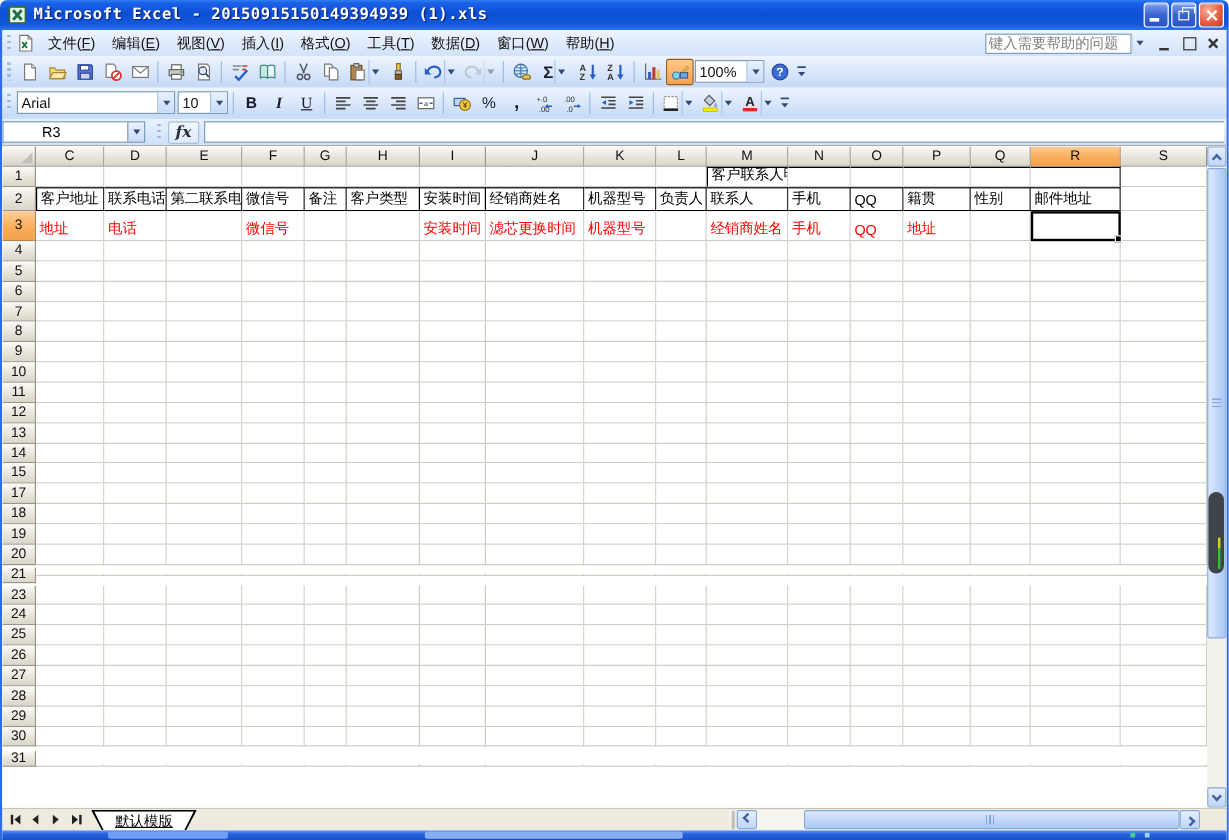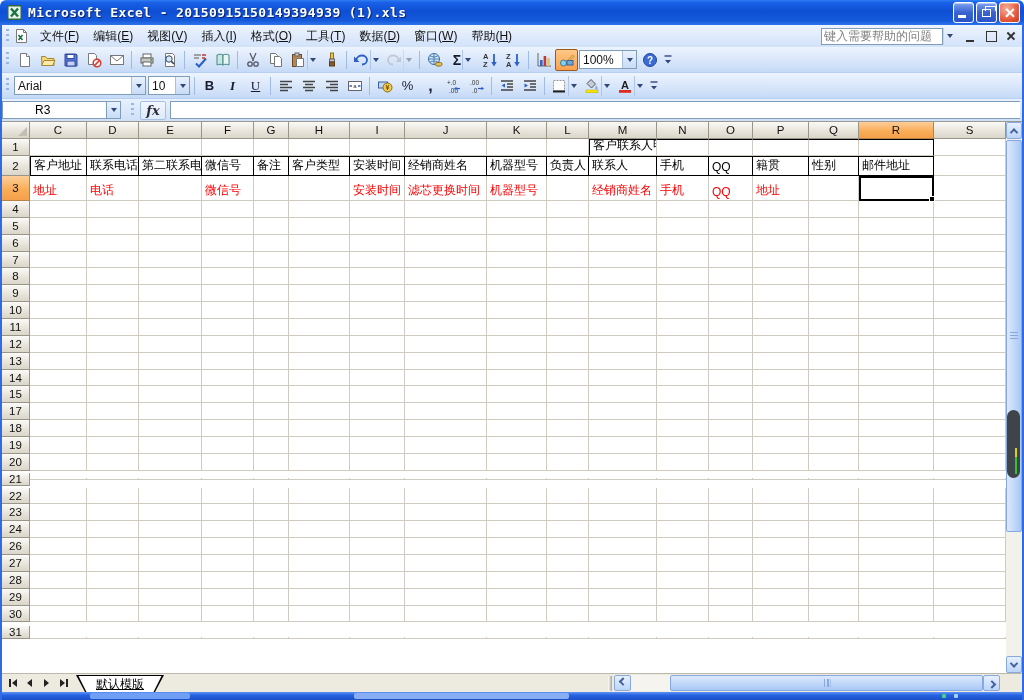--- a/index.html
+++ b/index.html
@@ -1032,40 +1032,20 @@
             <div class="cell" style="width: 42px;"></div>
             <div class="cell" style="width: 68px;"></div>
             <div class="cell" style="width: 52px;"></div>
             <div class="cell" style="width: 44px;"></div>
             <div class="cell" style="width: 56px;"></div>
             <div class="cell" style="width: 50px;"></div>
             <div class="cell" style="width: 75px;"></div>
             <div class="cell" style="width: 72px;"></div>
           </div>
           <div class="grow" style="height: 16.86px; flex: 0 0 16.86px;">
-            <div class="rowhdr">22</div>
-            <div class="cell" style="width: 57px;"></div>
-            <div class="cell" style="width: 52px;"></div>
-            <div class="cell" style="width: 63px;"></div>
-            <div class="cell" style="width: 52px;"></div>
-            <div class="cell" style="width: 35px;"></div>
-            <div class="cell" style="width: 61px;"></div>
-            <div class="cell" style="width: 55px;"></div>
-            <div class="cell" style="width: 82px;"></div>
-            <div class="cell" style="width: 60px;"></div>
-            <div class="cell" style="width: 42px;"></div>
-            <div class="cell" style="width: 68px;"></div>
-            <div class="cell" style="width: 52px;"></div>
-            <div class="cell" style="width: 44px;"></div>
-            <div class="cell" style="width: 56px;"></div>
-            <div class="cell" style="width: 50px;"></div>
-            <div class="cell" style="width: 75px;"></div>
-            <div class="cell" style="width: 72px;"></div>
-          </div>
-          <div class="grow" style="height: 16.86px; flex: 0 0 16.86px;">
             <div class="rowhdr">23</div>
             <div class="cell" style="width: 57px;"></div>
             <div class="cell" style="width: 52px;"></div>
             <div class="cell" style="width: 63px;"></div>
             <div class="cell" style="width: 52px;"></div>
             <div class="cell" style="width: 35px;"></div>
             <div class="cell" style="width: 61px;"></div>
             <div class="cell" style="width: 55px;"></div>
             <div class="cell" style="width: 82px;"></div>
             <div class="cell" style="width: 60px;"></div>
@@ -1073,20 +1053,40 @@
             <div class="cell" style="width: 68px;"></div>
             <div class="cell" style="width: 52px;"></div>
             <div class="cell" style="width: 44px;"></div>
             <div class="cell" style="width: 56px;"></div>
             <div class="cell" style="width: 50px;"></div>
             <div class="cell" style="width: 75px;"></div>
             <div class="cell" style="width: 72px;"></div>
           </div>
           <div class="grow" style="height: 16.86px; flex: 0 0 16.86px;">
             <div class="rowhdr">24</div>
+            <div class="cell" style="width: 57px;"></div>
+            <div class="cell" style="width: 52px;"></div>
+            <div class="cell" style="width: 63px;"></div>
+            <div class="cell" style="width: 52px;"></div>
+            <div class="cell" style="width: 35px;"></div>
+            <div class="cell" style="width: 61px;"></div>
+            <div class="cell" style="width: 55px;"></div>
+            <div class="cell" style="width: 82px;"></div>
+            <div class="cell" style="width: 60px;"></div>
+            <div class="cell" style="width: 42px;"></div>
+            <div class="cell" style="width: 68px;"></div>
+            <div class="cell" style="width: 52px;"></div>
+            <div class="cell" style="width: 44px;"></div>
+            <div class="cell" style="width: 56px;"></div>
+            <div class="cell" style="width: 50px;"></div>
+            <div class="cell" style="width: 75px;"></div>
+            <div class="cell" style="width: 72px;"></div>
+          </div>
+          <div class="grow" style="height: 16.86px; flex: 0 0 16.86px;">
+            <div class="rowhdr">25</div>
             <div class="cell" style="width: 57px;"></div>
             <div class="cell" style="width: 52px;"></div>
             <div class="cell" style="width: 63px;"></div>
             <div class="cell" style="width: 52px;"></div>
             <div class="cell" style="width: 35px;"></div>
             <div class="cell" style="width: 61px;"></div>
             <div class="cell" style="width: 55px;"></div>
             <div class="cell" style="width: 82px;"></div>
             <div class="cell" style="width: 60px;"></div>
             <div class="cell" style="width: 42px;"></div>

